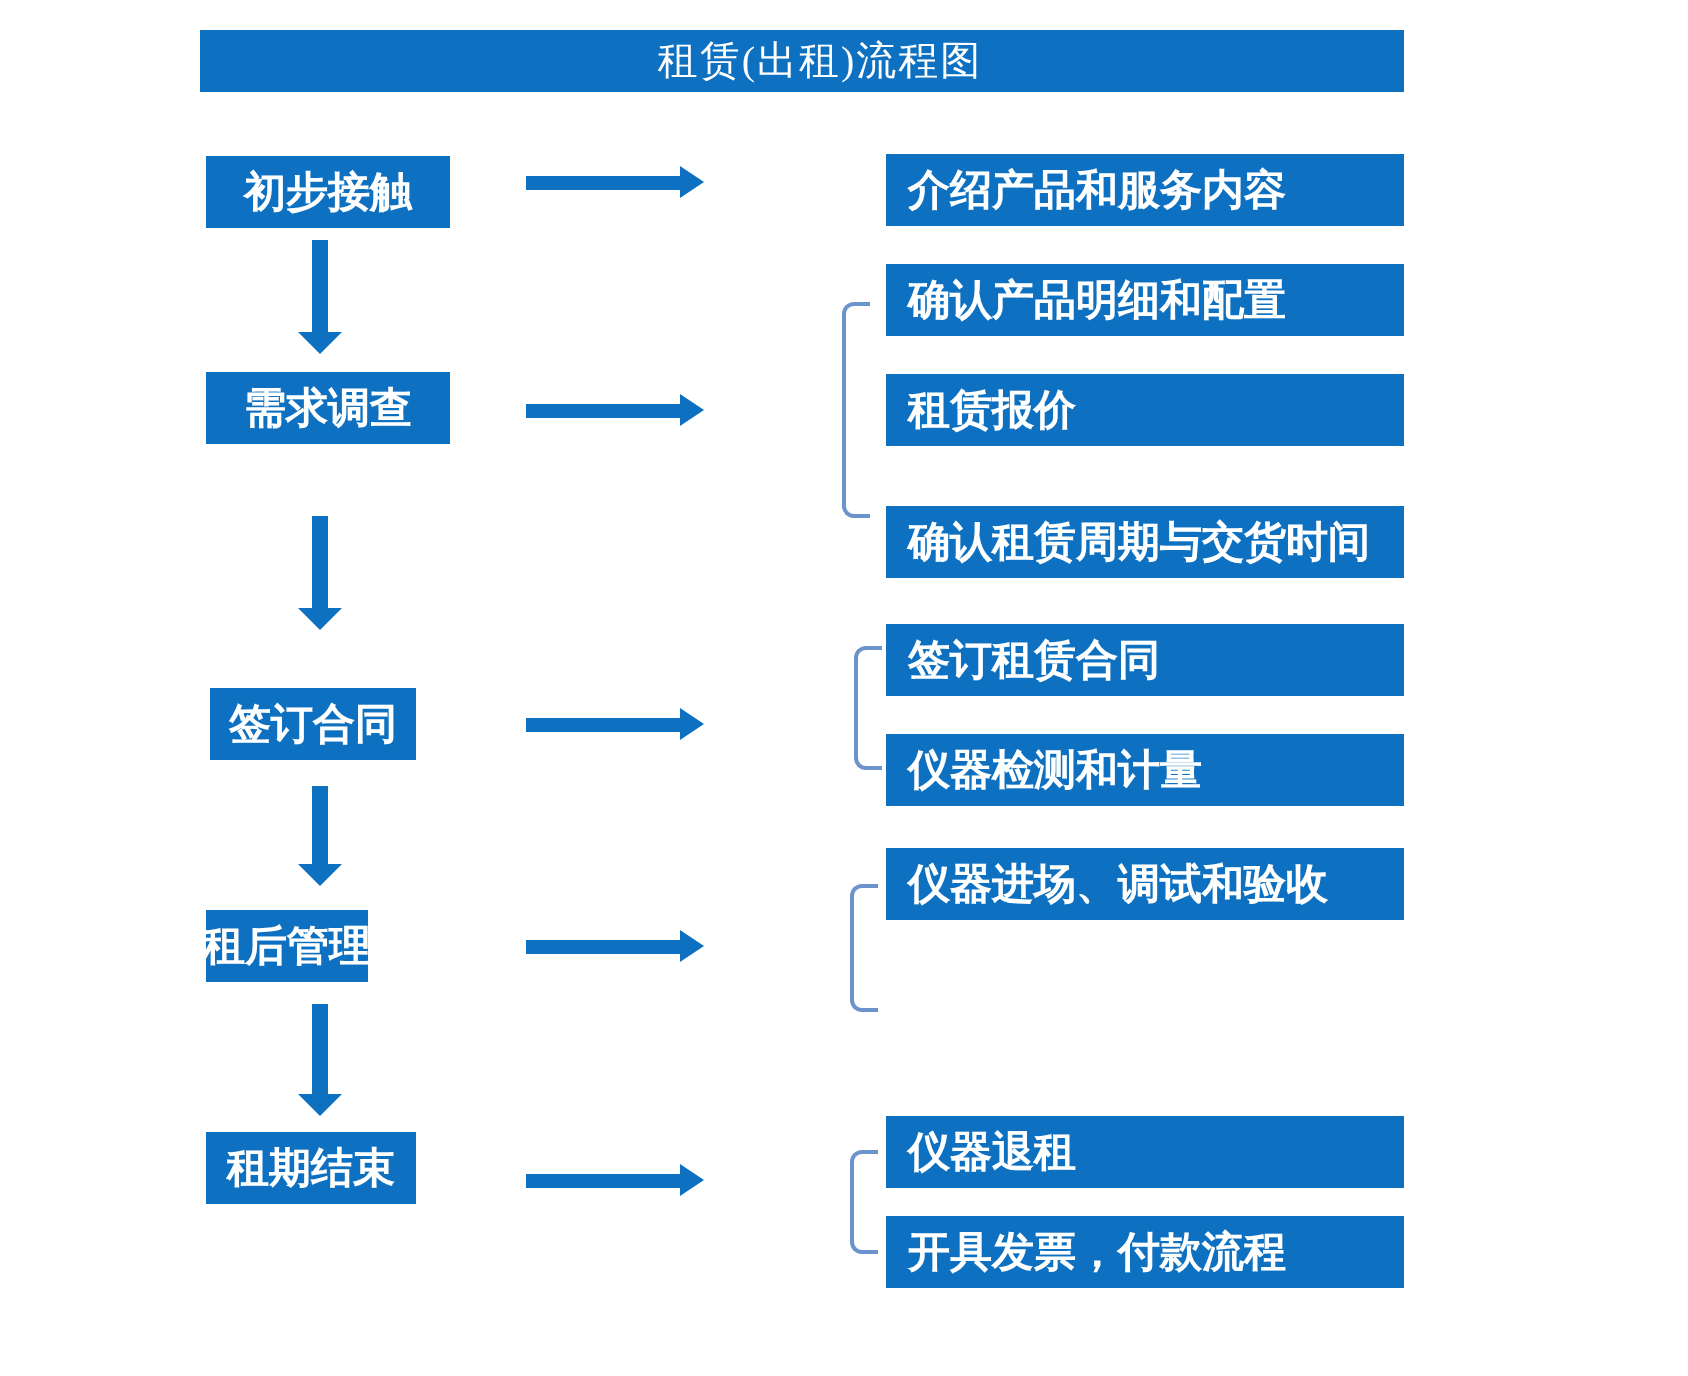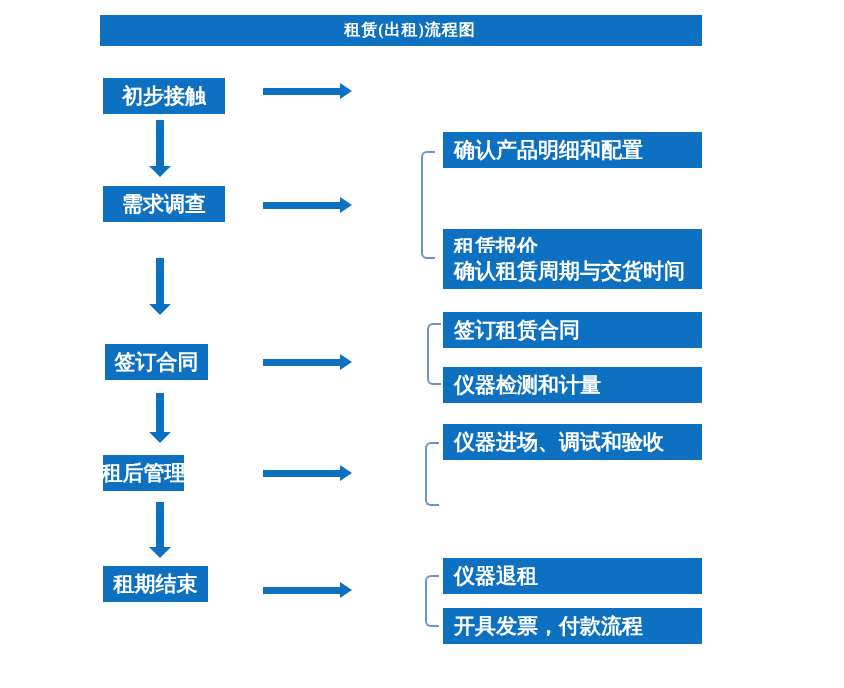--- a/index.html
+++ b/index.html
@@ -8,21 +8,21 @@
     width:844px;height:688px;
     background:#fff;
     font-family:"Liberation Serif","DejaVu Serif",serif;
     overflow:hidden;
   }
   .titlebar{
     position:absolute;left:100px;top:15px;width:602px;height:31px;
     background:var(--primary);
     color:var(--text);
     display:flex;align-items:center;justify-content:center;
-    font-size:16px;font-weight:bold;letter-spacing:1px;
+    font-size:20px;font-weight:normal;letter-spacing:1px;
     box-sizing:border-box;
     padding-left:18px;
   }
   .lbox{
     position:absolute;height:36px;
     background:var(--primary);
     color:var(--text);
     display:flex;align-items:center;justify-content:center;
     font-size:21px;font-weight:bold;
     box-sizing:border-box;
@@ -105,23 +105,24 @@
   <div class="harrow" style="left:263px;top:582px;">
     <div class="hshaft"></div>
     <div class="hhead"></div>
   </div>
 
   <div class="bracket" style="left:421px;top:151px;height:108px;"></div>
   <div class="bracket" style="left:427px;top:323px;height:62px;"></div>
   <div class="bracket" style="left:425px;top:442px;height:64px;"></div>
   <div class="bracket" style="left:425px;top:575px;height:52px;"></div>
 
+  <div class="rbox" style="top:77px;">介绍产品和服务内容</div>
 
   <div class="rbox" style="top:132px;">确认产品明细和配置</div>
-  <div class="rbox" style="top:187px;margin-top:42px;">租赁报价</div>
+  <div class="rbox" style="top:187px;">租赁报价</div>
   <div class="rbox" style="top:253px;">确认租赁周期与交货时间</div>
 
   <div class="rbox" style="top:312px;">签订租赁合同</div>
   <div class="rbox" style="top:367px;">仪器检测和计量</div>
 
   <div class="rbox" style="top:424px;">仪器进场、调试和验收</div>
 
   <div class="rbox" style="top:558px;">仪器退租</div>
   <div class="rbox" style="top:608px;">开具发票，付款流程</div>
 

